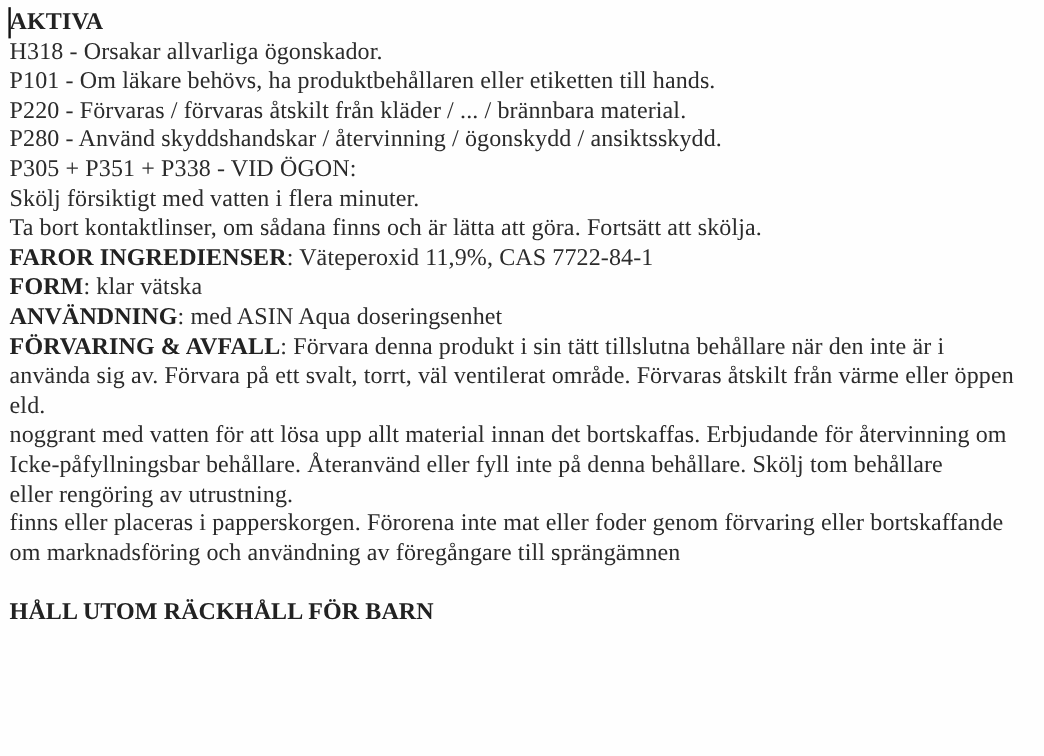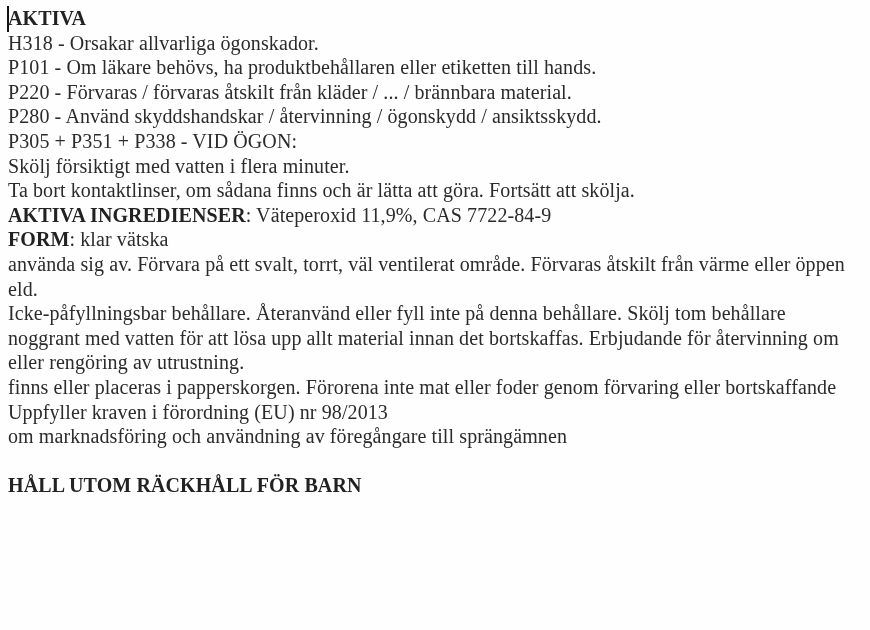--- a/index.html
+++ b/index.html
@@ -48,24 +48,25 @@
 
 <div class="doc" id="doc-container" style="color: rgb(43, 43, 43);">
     <div class="line"><span class="seg-bold">AKTIVA</span></div>
     <div class="line"><span class="seg">H318 - Orsakar allvarliga ögonskador.</span></div>
     <div class="line"><span class="seg">P101 - Om läkare behövs, ha produktbehållaren eller etiketten till hands.</span></div>
     <div class="line"><span class="seg">P220 - Förvaras / förvaras åtskilt från kläder / ... / brännbara material.</span></div>
     <div class="line"><span class="seg">P280 - Använd skyddshandskar / återvinning / ögonskydd / ansiktsskydd.</span></div>
     <div class="line"><span class="seg">P305 + P351 + P338 - VID ÖGON:</span></div>
     <div class="line"><span class="seg">Skölj försiktigt med vatten i flera minuter.</span></div>
     <div class="line"><span class="seg">Ta bort kontaktlinser, om sådana finns och är lätta att göra. Fortsätt att skölja.</span></div>
-    <div class="line"><span class="seg-bold">AKTIVA INGREDIENSER</span><span class="seg">: Väteperoxid 11,9%, CAS 7722-84-9</span></div>
+    <div class="line"><span class="seg-bold">FAROR INGREDIENSER</span><span class="seg">: Väteperoxid 11,9%, CAS 7722-84-1</span></div>
     <div class="line"><span class="seg-bold">FORM</span><span class="seg">: klar vätska</span></div>
+    <div class="line"><span class="seg-bold">ANVÄNDNING</span><span class="seg">: med ASIN Aqua doseringsenhet</span></div>
+    <div class="line"><span class="seg-bold">FÖRVARING &amp; AVFALL</span><span class="seg">: Förvara denna produkt i sin tätt tillslutna behållare när den inte är i</span></div>
     <div class="line"><span class="seg">använda sig av. Förvara på ett svalt, torrt, väl ventilerat område. Förvaras åtskilt från värme eller öppen eld.</span></div>
+    <div class="line"><span class="seg">noggrant med vatten för att lösa upp allt material innan det bortskaffas. Erbjudande för återvinning om</span></div>
     <div class="line"><span class="seg">Icke-påfyllningsbar behållare. Återanvänd eller fyll inte på denna behållare. Skölj tom behållare</span></div>
-    <div class="line"><span class="seg">noggrant med vatten för att lösa upp allt material innan det bortskaffas. Erbjudande för återvinning om</span></div>
     <div class="line"><span class="seg">eller rengöring av utrustning.</span></div>
     <div class="line"><span class="seg">finns eller placeras i papperskorgen. Förorena inte mat eller foder genom förvaring eller bortskaffande</span></div>
-    <div class="line"><span class="seg">Uppfyller kraven i förordning (EU) nr 98/2013</span></div>
     <div class="line"><span class="seg">om marknadsföring och användning av föregångare till sprängämnen</span></div>
     <div class="line"></div>
     <div class="line"><span class="seg-bold">HÅLL UTOM RÄCKHÅLL FÖR BARN</span></div>
   </div>
 
 </body></html>

